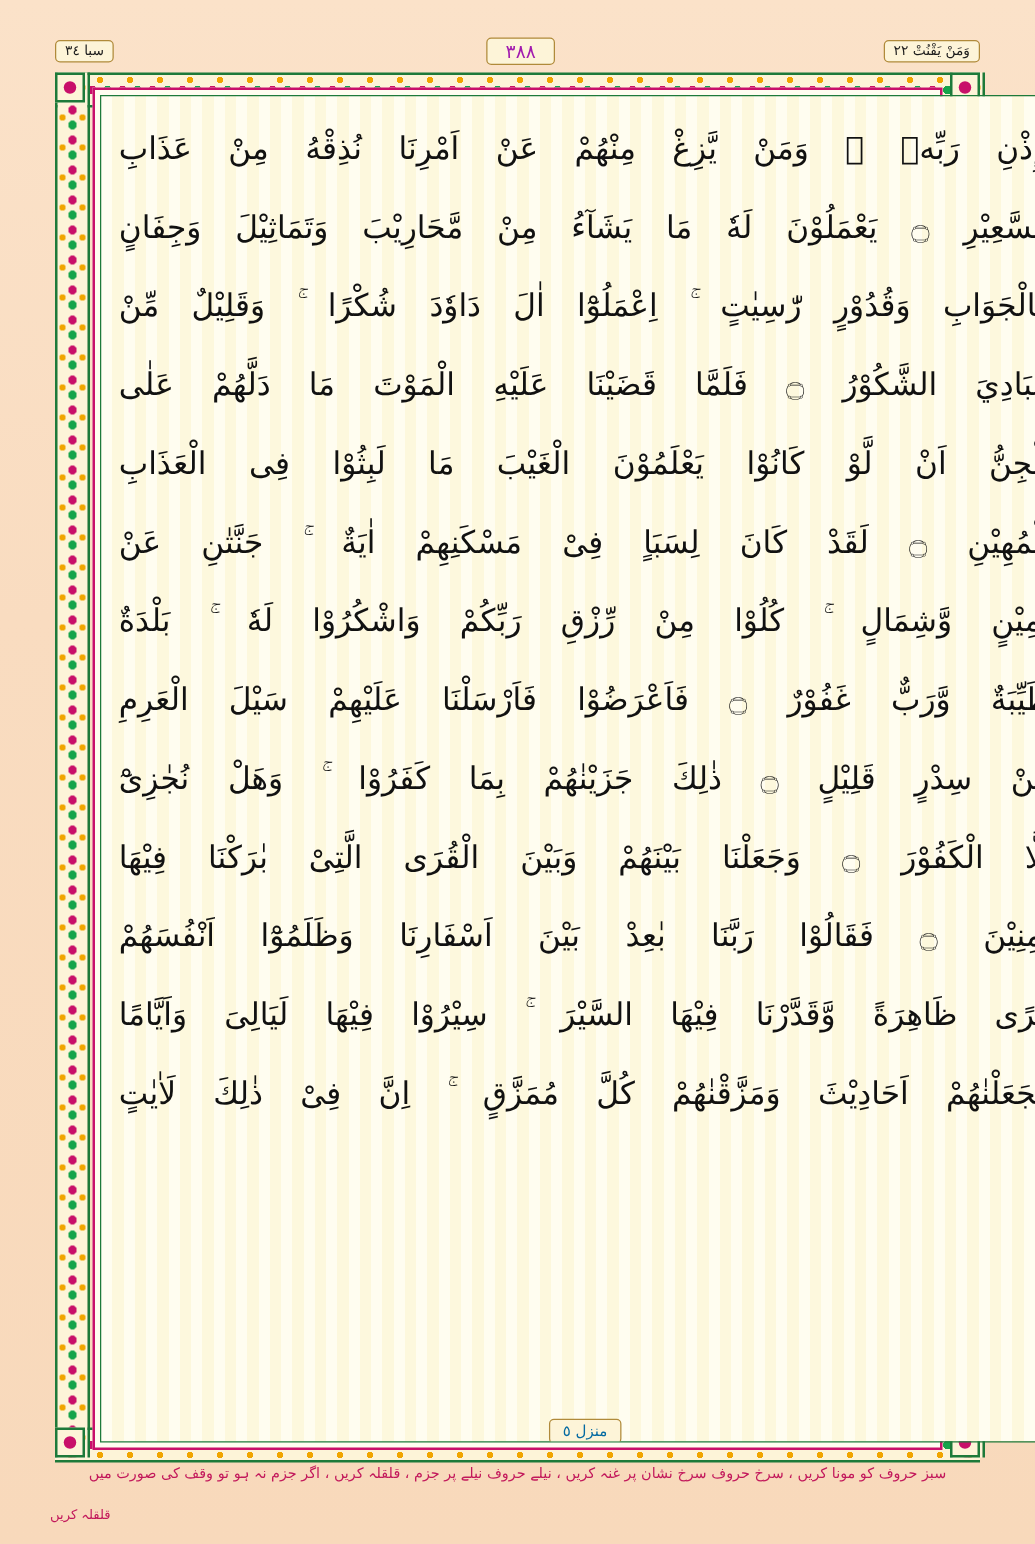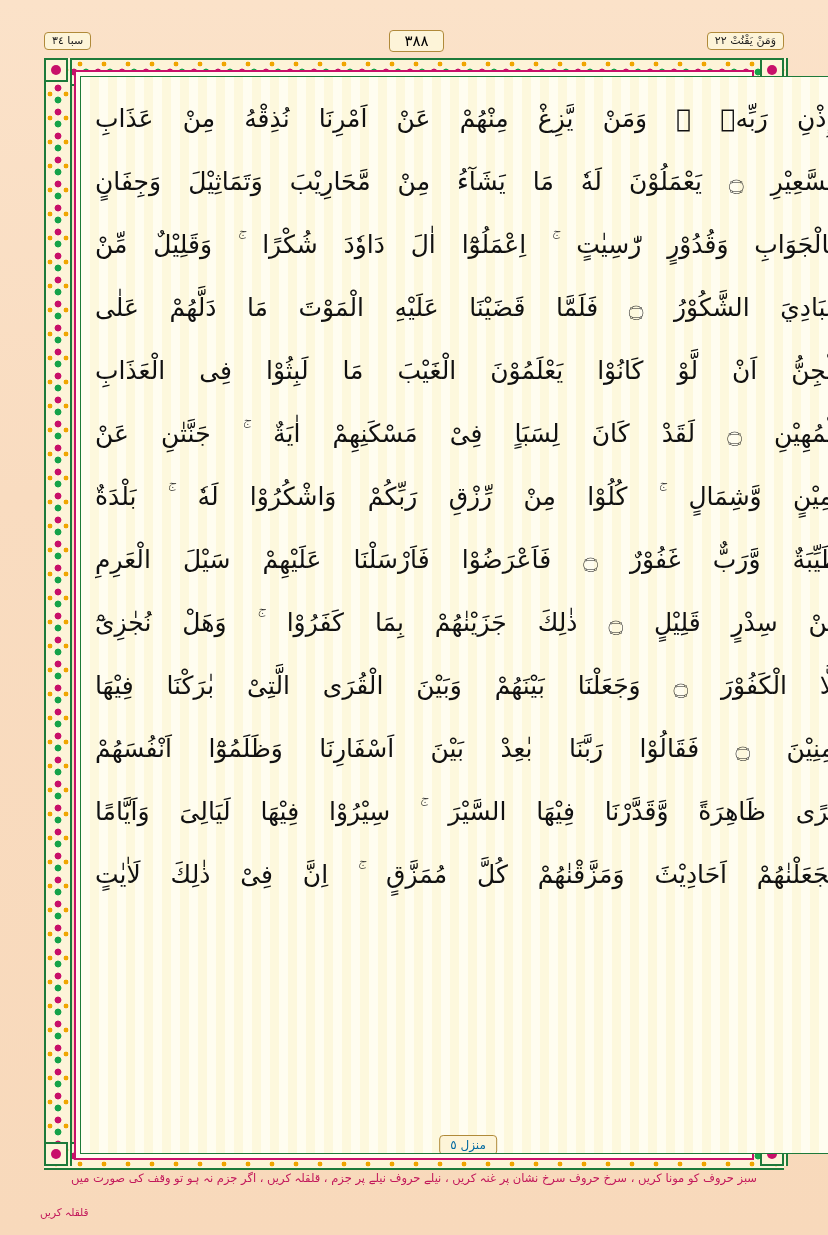--- a/index.html
+++ b/index.html
@@ -45,21 +45,21 @@
     font-family: "DejaVu Sans", sans-serif;
     white-space: nowrap;
     line-height: 1.25;
   }
   .hdr-center {
     background: #fdf4d8;
     border: 1px solid #b08a3a;
     border-radius: 4px;
     padding: 1px 14px;
     font-size: 15px;
-    color: #000000;
+    color: #a21caf;
     margin-left: 35px;
   }
 
   
   .band {
     position: absolute;
     background-repeat: repeat;
   }
   .band-h {
     height: 24px;

